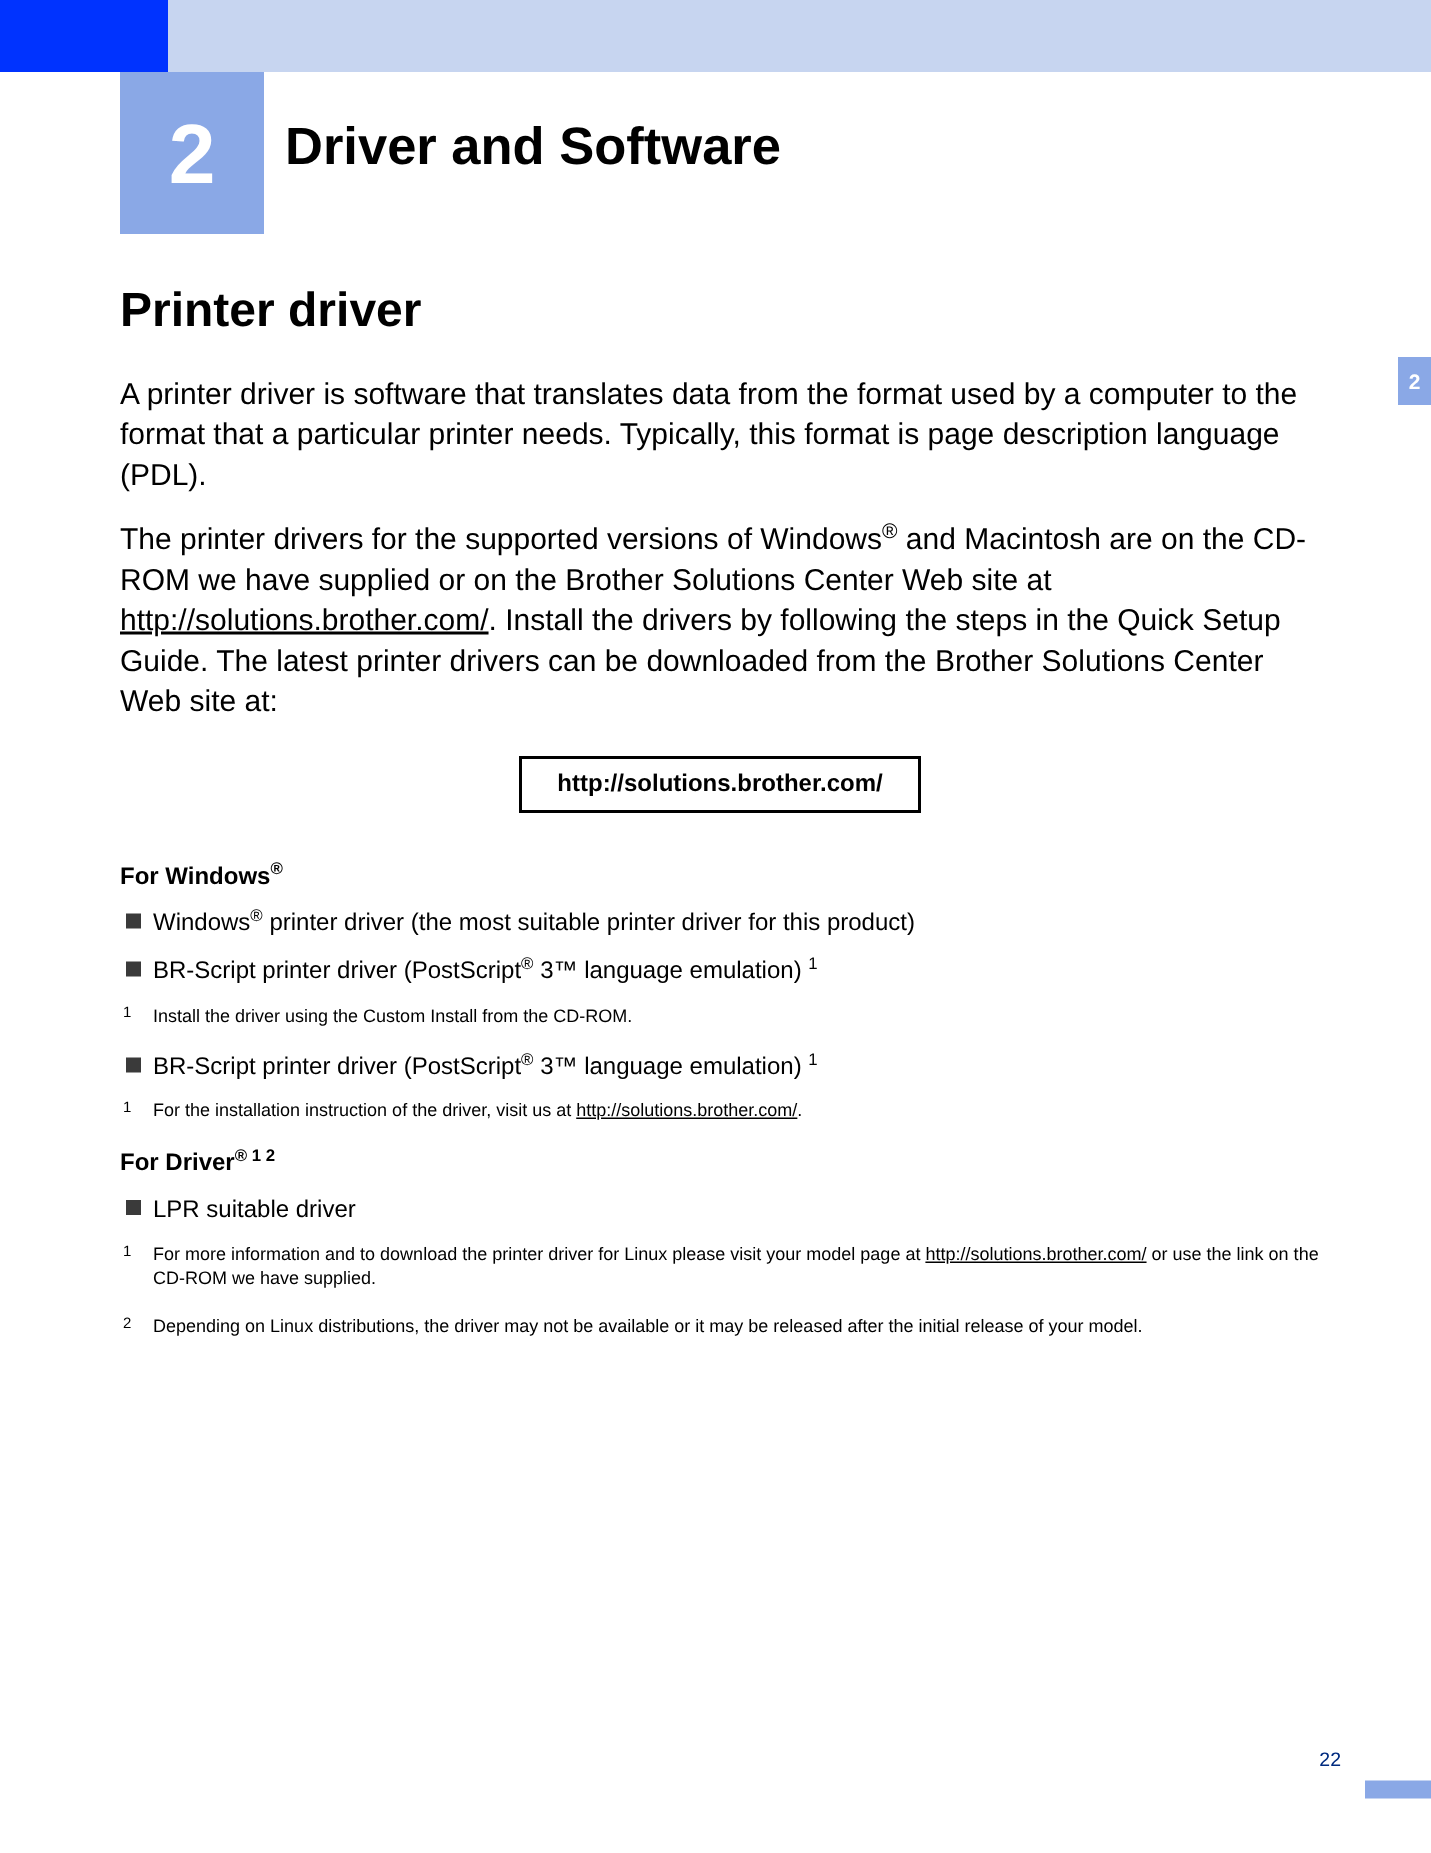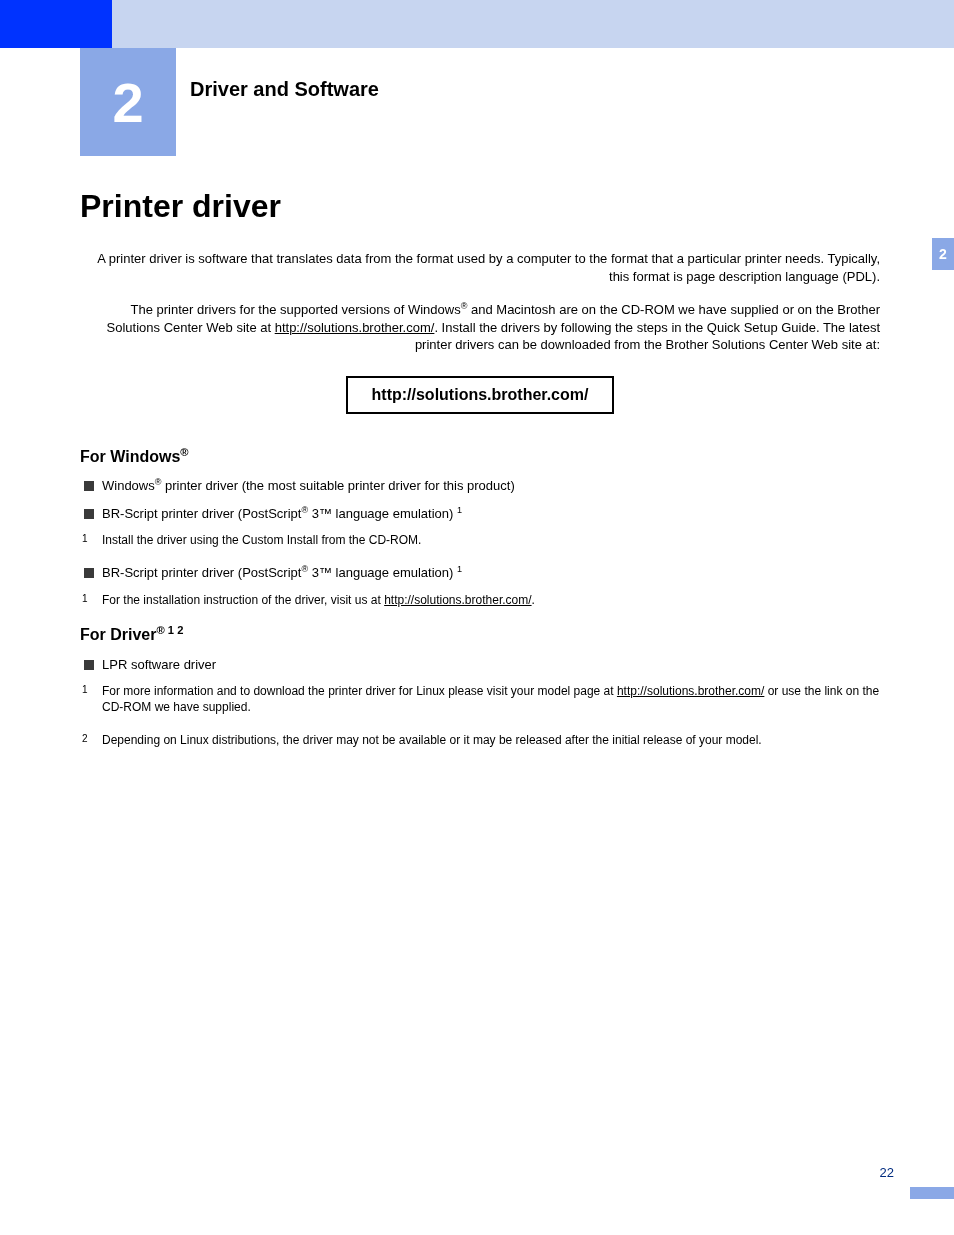--- a/index.html
+++ b/index.html
@@ -35,39 +35,38 @@
     font-size: 56px;
     font-weight: bold;
     display: flex;
     align-items: center;
     justify-content: center;
   }
   .chapter-title {
     position: absolute;
     top: 78px;
     left: 190px;
-    font-size: 20px;
+    font-size: 35px;
     font-weight: bold;
   }
   .content {
     position: absolute;
     top: 185px;
     left: 80px;
     width: 800px;
     line-height: 1.35;
   }
   .section-title {
     font-size: 32px;
     font-weight: bold;
     margin-bottom: 22px;
   }
   .para {
-    font-size: 13px;
+    font-size: 20px;
     margin-bottom: 16px;
-    text-align: right;
   }
   .url-inline { text-decoration: underline; }
   .url-box {
     border: 2px solid #000;
     padding: 6px 24px;
     font-size: 16px;
     font-weight: bold;
     display: inline-block;
     margin: 6px auto 26px auto;
   }
@@ -76,21 +75,21 @@
     font-size: 16px;
     font-weight: bold;
     margin-bottom: 10px;
     margin-top: 6px;
   }
   .bullet-list {
     list-style: none;
     margin-bottom: 8px;
   }
   .bullet-list li {
-    font-size: 13px;
+    font-size: 16px;
     margin-bottom: 10px;
     padding-left: 22px;
     position: relative;
   }
   .bullet-list li::before {
     content: "";
     position: absolute;
     left: 4px;
     top: 4px;
     width: 10px;
@@ -190,21 +189,21 @@
   </ul>
   <div class="footnote">
     <span class="fn-num">1</span>
     <span>For the installation instruction of the driver, visit us at </span><span class="url-inline">http://solutions.brother.com/</span><span>.</span>
   </div>
 
   <div class="subhead">
     <span>For Driver</span><sup>®</sup><sup> 1 2</sup>
   </div>
   <ul class="bullet-list">
-    <li>LPR software driver</li>
+    <li>LPR suitable driver</li>
   </ul>
   <div class="footnote">
     <span class="fn-num">1</span>
     <span>For more information and to download the printer driver for Linux please visit your model page at </span><span class="url-inline">http://solutions.brother.com/</span><span> or use the link on the CD-ROM we have supplied.</span>
   </div>
   <div class="footnote">
     <span class="fn-num">2</span>
     <span>Depending on Linux distributions, the driver may not be available or it may be released after the initial release of your model.</span>
   </div>
 

